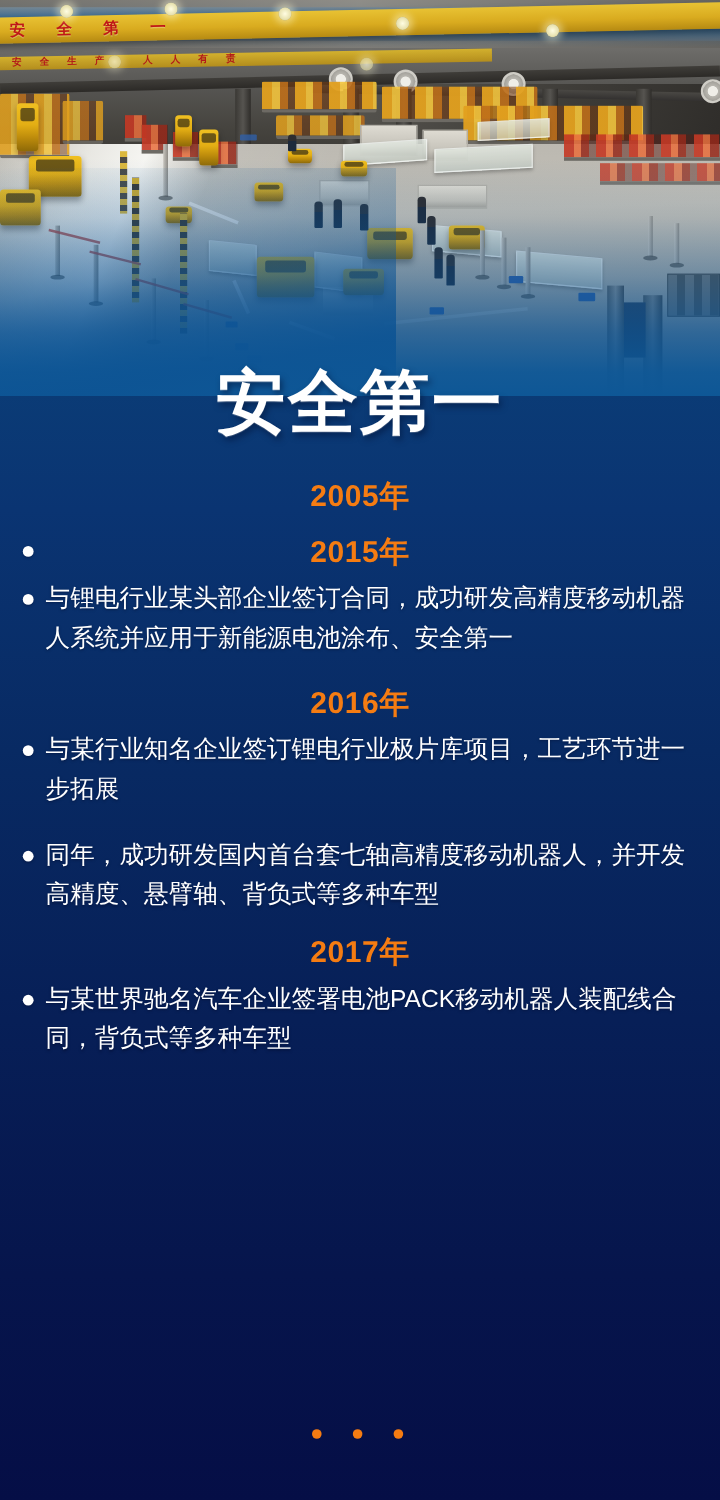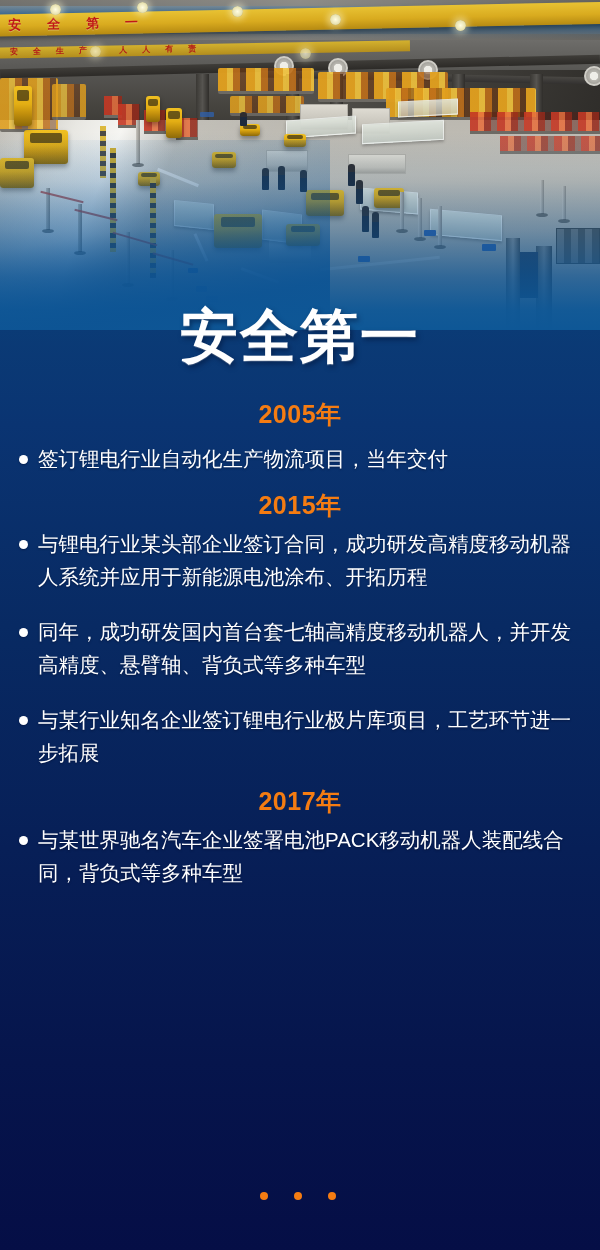--- a/index.html
+++ b/index.html
@@ -382,44 +382,44 @@
   <div id="timeline">
 
     <section class="sec-2005">
       <div class="year">2005年</div>
     </section>
 
     <section class="sec-2010">
       <div class="bullets">
         <div class="bullet">
           <span class="dot"></span>
-          <span>签订锂电行业自动化生产物流项目，当年交付</span>
         </div>
       </div>
     </section>
 
     <section class="sec-2015">
       <div class="year">2015年</div>
       <div class="bullets">
         <div class="bullet">
           <span class="dot"></span>
-          <span>与锂电行业某头部企业签订合同，成功研发高精度移动机器人系统并应用于新能源电池涂布、开拓历程</span>
+          <span>与锂电行业某头部企业签订合同，成功研发高精度移动机器人系统并应用于新能源电池涂布、安全第一</span>
         </div>
       </div>
     </section>
 
     <section class="sec-2016">
+      <div class="year">2016年</div>
       <div class="bullets">
         <div class="bullet">
           <span class="dot"></span>
-          <span>同年，成功研发国内首台套七轴高精度移动机器人，并开发高精度、悬臂轴、背负式等多种车型</span>
+          <span>与某行业知名企业签订锂电行业极片库项目，工艺环节进一步拓展</span>
         </div>
         <div class="bullet">
           <span class="dot"></span>
-          <span>与某行业知名企业签订锂电行业极片库项目，工艺环节进一步拓展</span>
+          <span>同年，成功研发国内首台套七轴高精度移动机器人，并开发高精度、悬臂轴、背负式等多种车型</span>
         </div>
       </div>
     </section>
 
     <section class="sec-2017">
       <div class="year">2017年</div>
       <div class="bullets">
         <div class="bullet">
           <span class="dot"></span>
           <span>与某世界驰名汽车企业签署电池PACK移动机器人装配线合同，背负式等多种车型</span>

